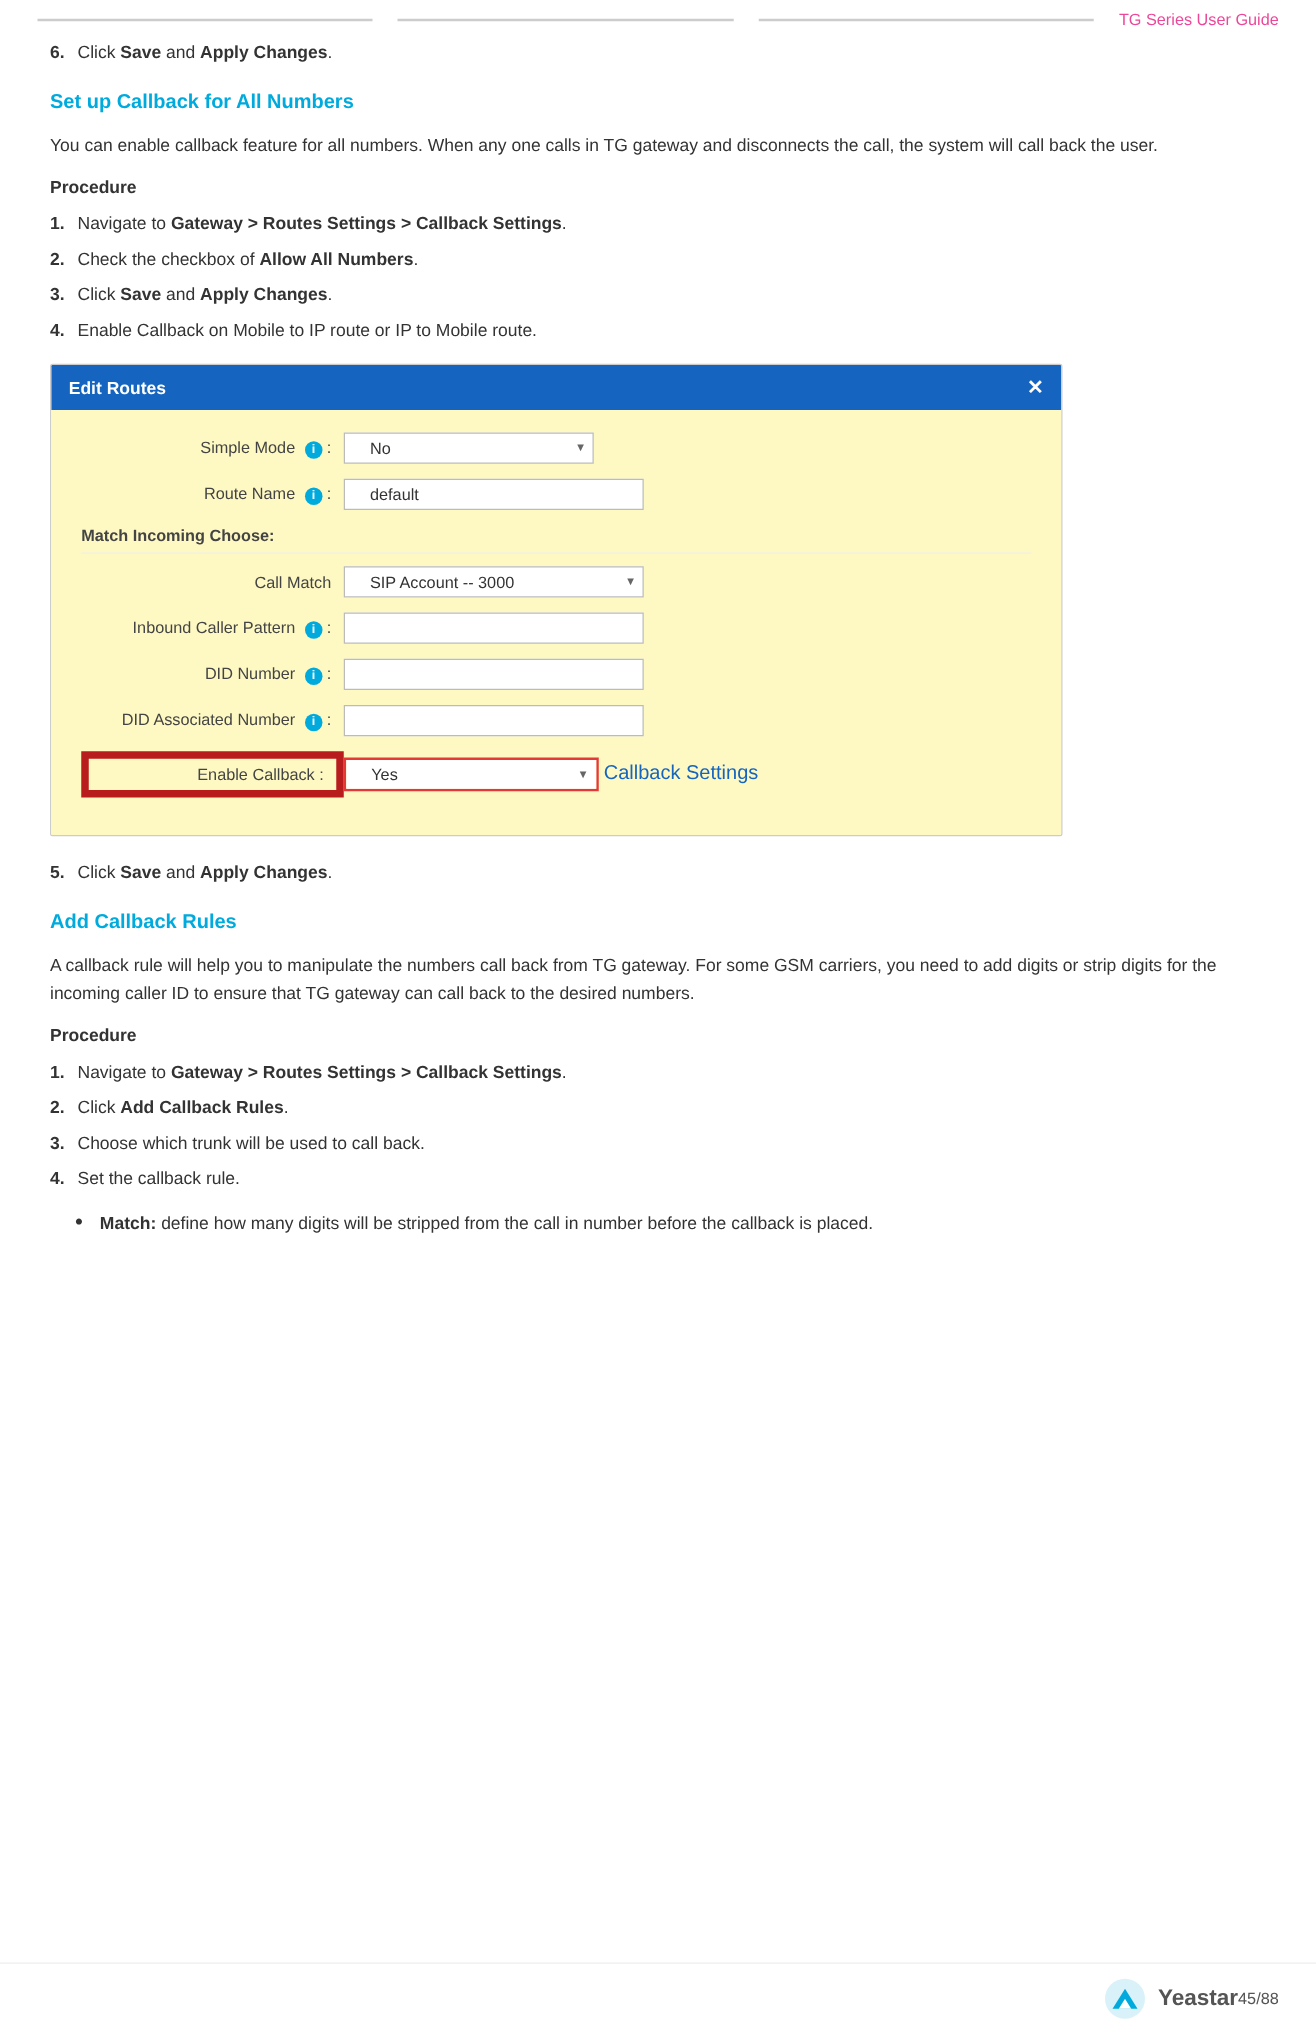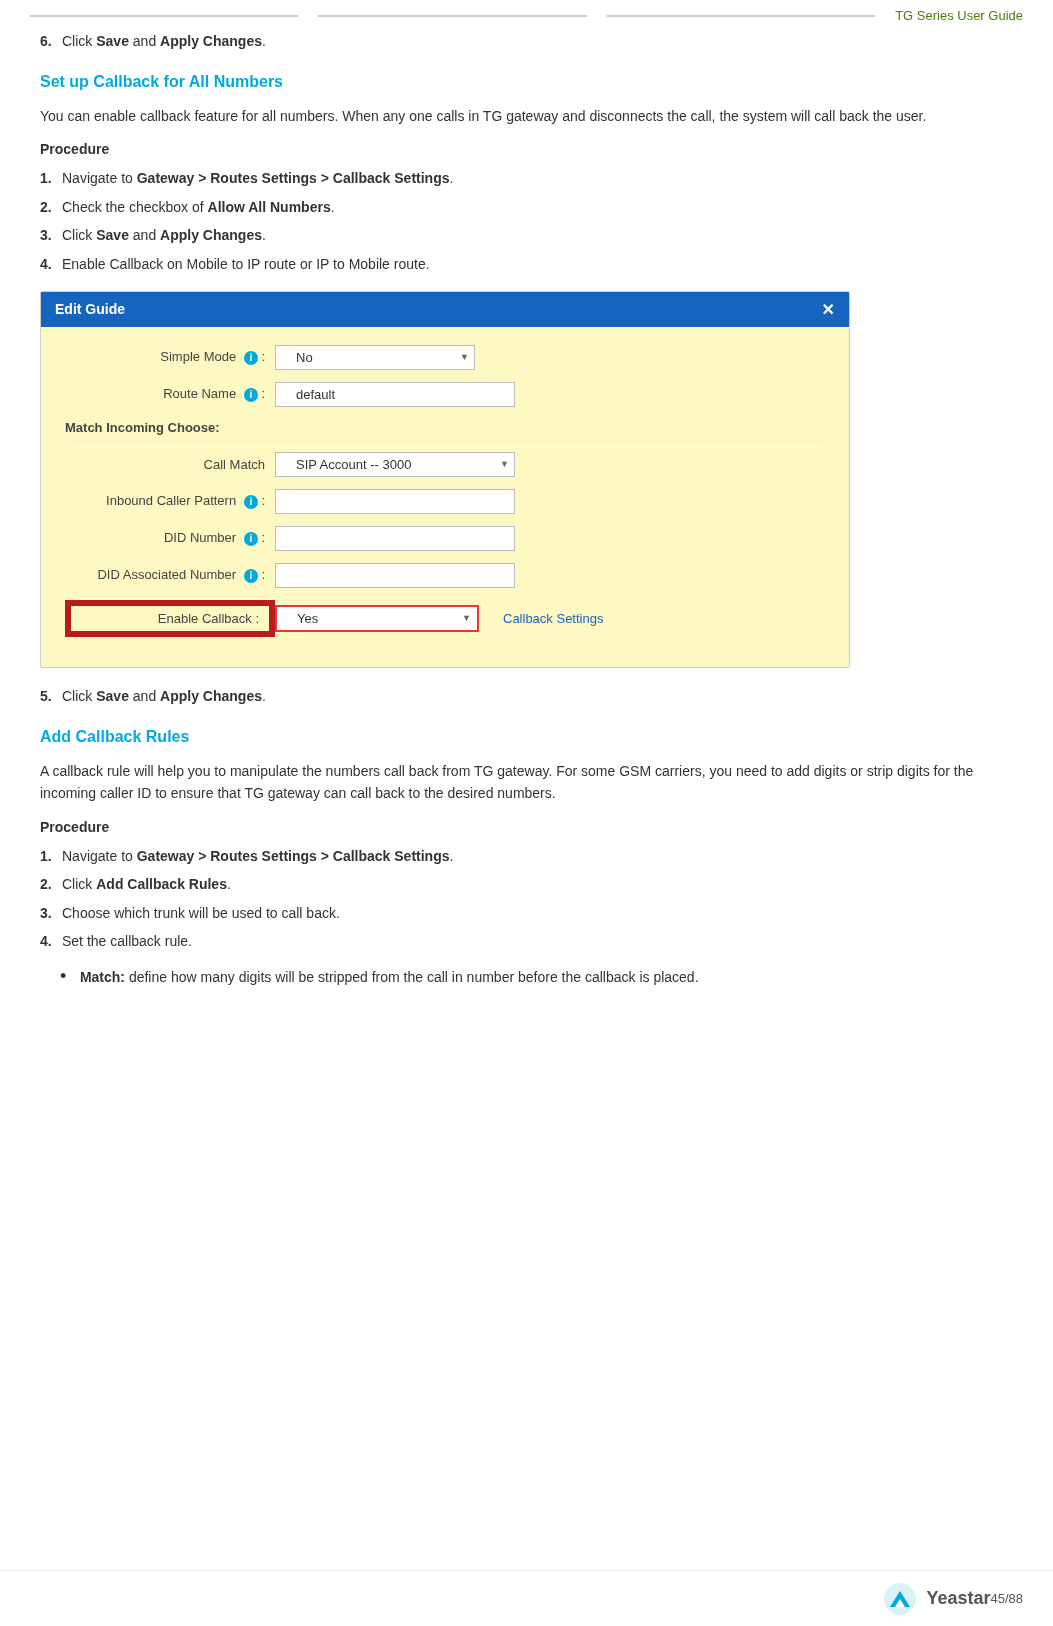--- a/index.html
+++ b/index.html
@@ -15,21 +15,21 @@
 
     .header-lines {
       display: flex;
       justify-content: flex-end;
       align-items: center;
       padding: 8px 30px 0 30px;
       border-bottom: none;
     }
     .header-title {
       font-size: 13px;
-      color: #4d7c0f;
+      color: #ec4899;
       white-space: nowrap;
       margin-left: 20px;
     }
     .top-bar-lines {
       display: flex;
       gap: 20px;
       flex: 1;
     }
     .top-line {
       height: 2px;
@@ -184,23 +184,23 @@
       font-size: 9px;
       color: #666;
       position: absolute;
       right: 6px;
       top: 50%;
       transform: translateY(-50%);
       pointer-events: none;
     }
     .callback-settings-link {
       color: #1565C0;
-      font-size: 13px;
+      font-size: 16px;
       text-decoration: none;
-      margin-left: 24px;
+      margin-left: 4px;
     }
 
     .info-icon {
       display: inline-block;
       width: 14px;
       height: 14px;
       border-radius: 50%;
       background: #00aadd;
       color: #fff;
       font-size: 10px;
@@ -321,21 +321,21 @@
       <span class="num">4.</span>
       <span class="text-content">
         Enable Callback on Mobile to IP route or IP to Mobile  route.
       </span>
     </li>
   </ol>
 
   <div class="dialog-wrapper">
     <div class="dialog">
       <div class="dialog-header">
-        <span>Edit Guide</span>
+        <span>Edit Routes</span>
         <span class="dialog-close">✕</span>
       </div>
       <div class="dialog-body">
 
         <div class="form-row">
           <div class="form-label">
             Simple Mode <span class="info-icon">i</span> :
           </div>
           <div class="select-wrapper">
             <select class="form-control form-select">

